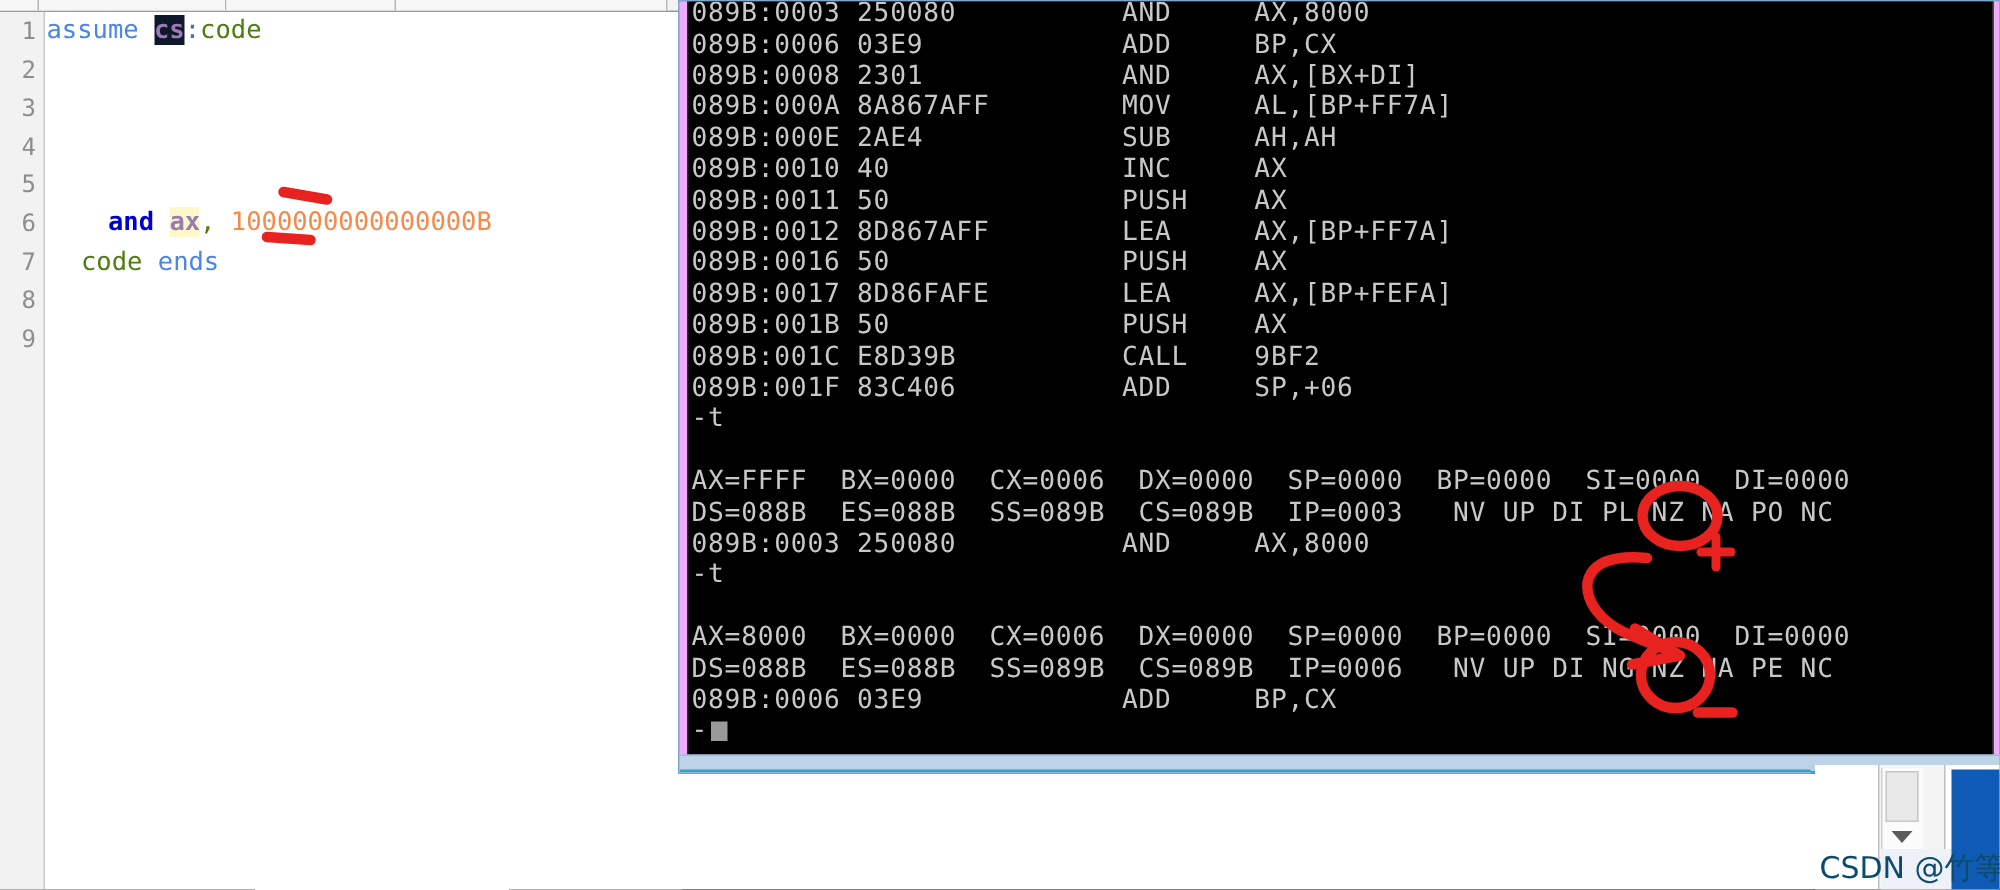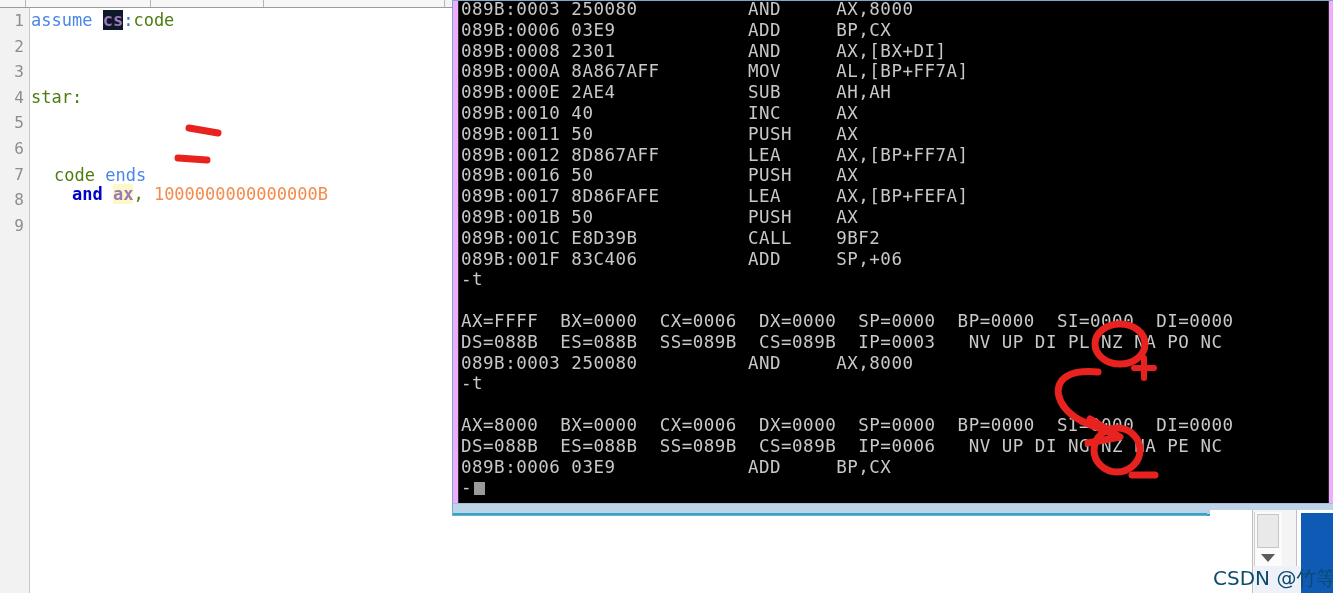--- a/index.html
+++ b/index.html
@@ -169,22 +169,21 @@
       <div class="gutter-num" style="top: 102.4px;">5</div>
       <div class="gutter-num" style="top: 128px;">6</div>
       <div class="gutter-num" style="top: 153.6px;">7</div>
       <div class="gutter-num" style="top: 179.2px;">8</div>
       <div class="gutter-num" style="top: 204.8px;">9</div>
     </div>
 
   <div id="editor-code">
       <div class="code-line" style="top: 0px;"><span class="tok kw">assume</span><span class="tok plain"> </span><span class="tok kw-hl">cs</span><span class="tok punc">:</span><span class="tok plain">code</span></div>
       <div class="code-line" style="top: 25.6px;"></div>
-      <div class="code-line" style="top: 76.8px;"><span class="tok plain">star:</span></div>
-      <div class="code-line" style="top: 128px; margin-top: 46px;"><span class="tok plain">    </span><span class="tok kw-b">and</span><span class="tok plain"> </span><span class="tok reg-hl">ax</span><span class="tok plain">, </span><span class="tok num">1000000000000000B</span></div>
+      <div class="code-line" style="top: 128px;"><span class="tok plain">    </span><span class="tok kw-b">and</span><span class="tok plain"> </span><span class="tok reg-hl">ax</span><span class="tok plain">, </span><span class="tok num">1000000000000000B</span></div>
       <div class="code-line" style="top: 155px; padding-left: 23px;"><span class="tok plain">code</span><span class="tok plain"> </span><span class="tok kw">ends</span></div>
       <div class="code-line" style="top: 204.8px;"></div>
     </div>
 
 </div>
 
 <div id="dos-window">
   <div id="dos-frame-inner">
     <div id="dos-screen"><div class="dos-line">089B:0003 250080          AND     AX,8000</div><div class="dos-line">089B:0006 03E9            ADD     BP,CX</div><div class="dos-line">089B:0008 2301            AND     AX,[BX+DI]</div><div class="dos-line">089B:000A 8A867AFF        MOV     AL,[BP+FF7A]</div><div class="dos-line">089B:000E 2AE4            SUB     AH,AH</div><div class="dos-line">089B:0010 40              INC     AX</div><div class="dos-line">089B:0011 50              PUSH    AX</div><div class="dos-line">089B:0012 8D867AFF        LEA     AX,[BP+FF7A]</div><div class="dos-line">089B:0016 50              PUSH    AX</div><div class="dos-line">089B:0017 8D86FAFE        LEA     AX,[BP+FEFA]</div><div class="dos-line">089B:001B 50              PUSH    AX</div><div class="dos-line">089B:001C E8D39B          CALL    9BF2</div><div class="dos-line">089B:001F 83C406          ADD     SP,+06</div><div class="dos-line">-t</div><div class="dos-line"></div><div class="dos-line">AX=FFFF  BX=0000  CX=0006  DX=0000  SP=0000  BP=0000  SI=0000  DI=0000</div><div class="dos-line">DS=088B  ES=088B  SS=089B  CS=089B  IP=0003   NV UP DI PL NZ NA PO NC</div><div class="dos-line">089B:0003 250080          AND     AX,8000</div><div class="dos-line">-t</div><div class="dos-line"></div><div class="dos-line">AX=8000  BX=0000  CX=0006  DX=0000  SP=0000  BP=0000  SI=0000  DI=0000</div><div class="dos-line">DS=088B  ES=088B  SS=089B  CS=089B  IP=0006   NV UP DI NG NZ NA PE NC</div><div class="dos-line">089B:0006 03E9            ADD     BP,CX</div><div class="dos-line"><span>-</span><span class="dos-cursor"></span></div></div>
   </div>

